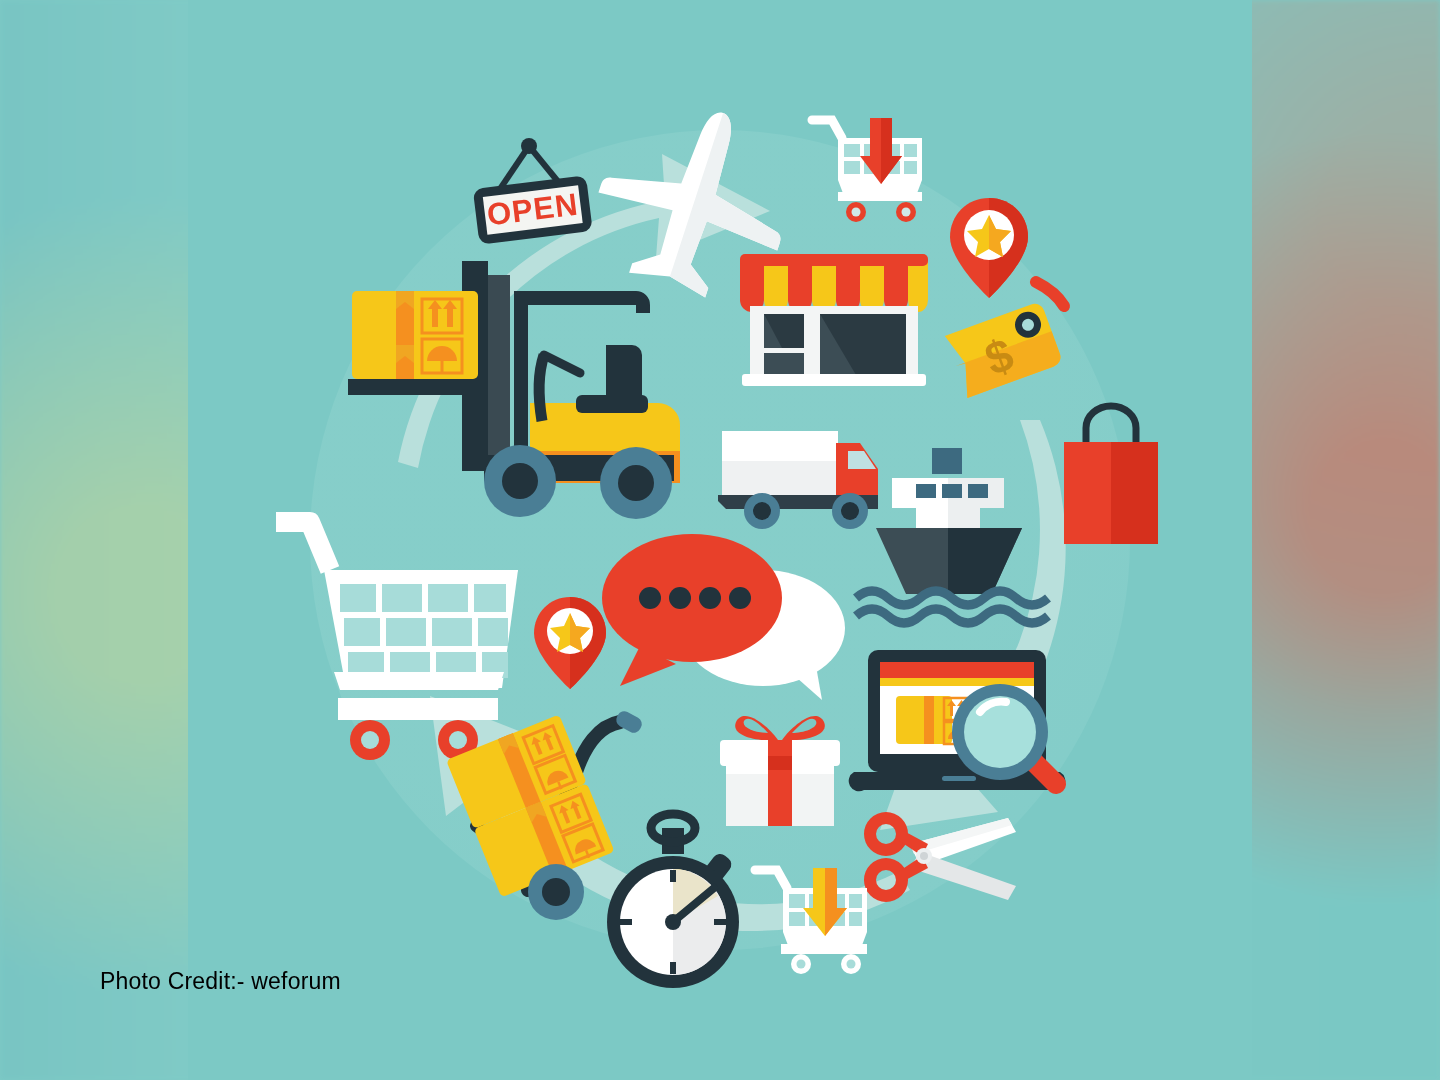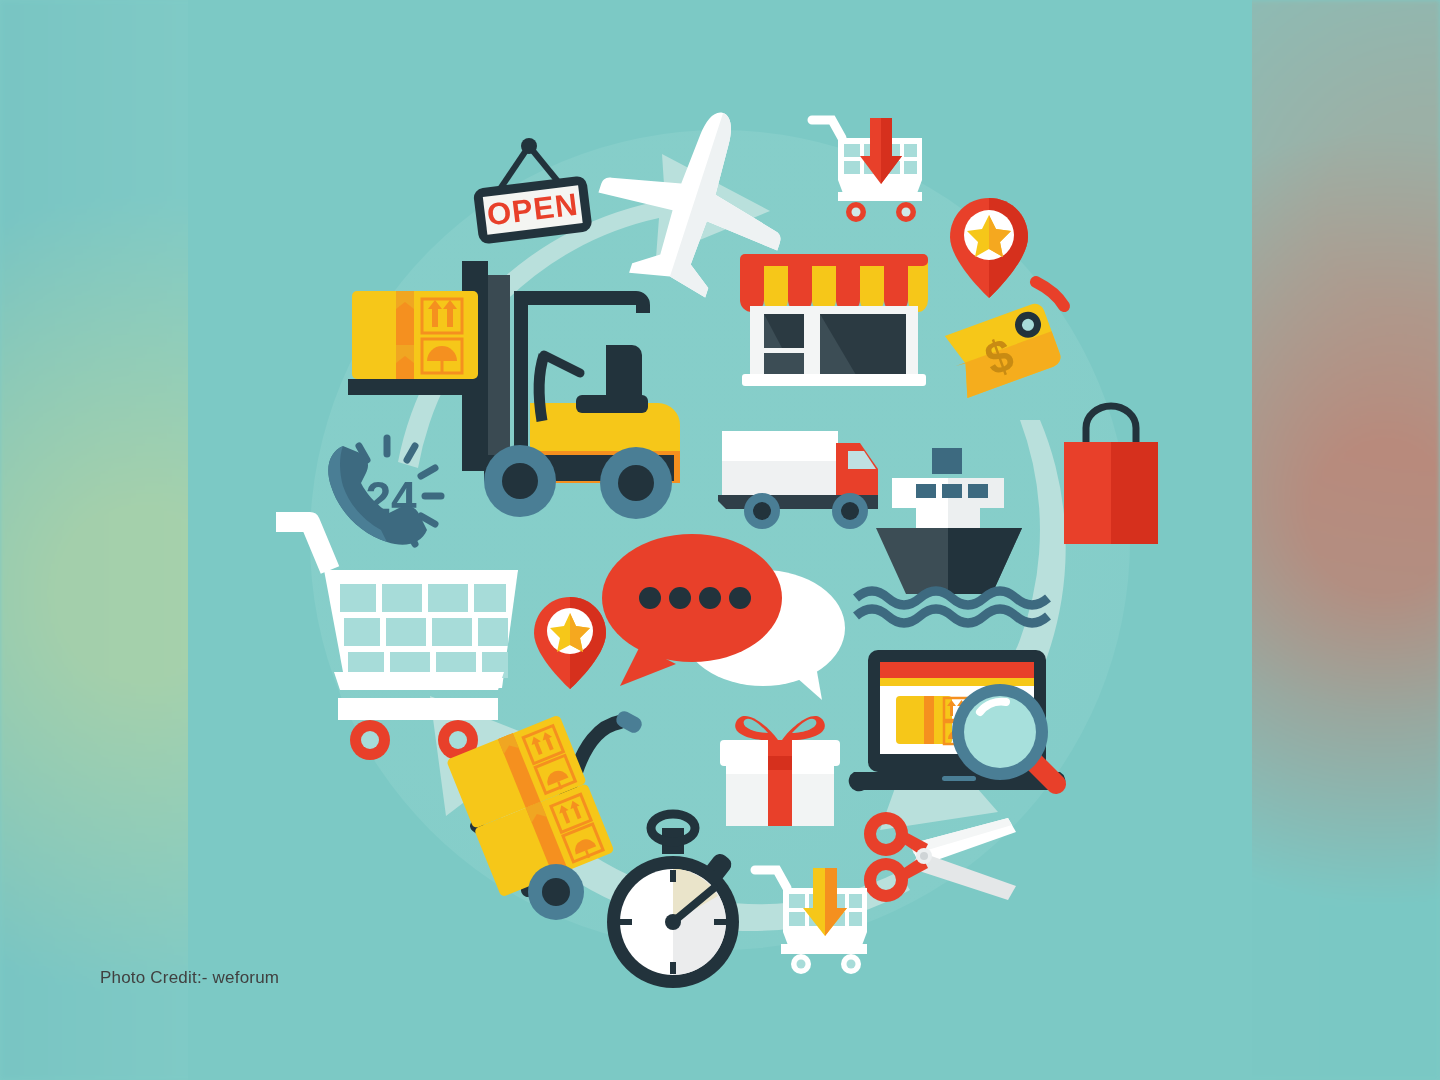--- a/index.html
+++ b/index.html
@@ -32,21 +32,21 @@
   
   .ring{position:absolute;left:50%;top:540px;transform:translate(-50%,-50%);
      width:900px;height:900px;}
   .ring svg{width:100%;height:100%;display:block;}
 
   
   .icon{position:absolute;}
   .icon svg{display:block;overflow:visible;}
 
   
-  .caption{position:absolute;left:100px;top:968px;font-size:17px;color:#404040;
+  .caption{position:absolute;left:100px;top:968px;font-size:23px;color:#000000;
     font-family:"Liberation Sans", sans-serif;letter-spacing:.2px;}
 
   .open-text{font-family:"Liberation Sans", sans-serif;font-weight:bold;}
 </style>
 </head>
 <body>
 
 <div class="stage">
 
   <div class="backdrop"></div>
@@ -224,36 +224,20 @@
         <path d="M206 100 c-6 18 -6 42 -2 66" stroke="#22333c" stroke-width="11" fill="none"></path>
         <rect x="146" y="200" width="190" height="26" fill="#22333c"></rect>
 
         <circle cx="182" cy="226" r="36" fill="#4a7e95"></circle>
           <circle cx="182" cy="226" r="18" fill="#22333c"></circle>
         <circle cx="298" cy="228" r="36" fill="#4a7e95"></circle>
           <circle cx="298" cy="228" r="18" fill="#22333c"></circle>
       </svg>
     </div>
 
-    <div class="icon" style="left:135px;top:432px;">
-      <svg width="130" height="120" viewBox="0 0 130 120">
-        <g stroke="#3d6a80" stroke-width="7" stroke-linecap="round">
-          <line x1="64" y1="6" x2="64" y2="22"></line>
-          <line x1="92" y1="14" x2="84" y2="28"></line>
-          <line x1="112" y1="36" x2="98" y2="44"></line>
-          <line x1="118" y1="64" x2="102" y2="64"></line>
-          <line x1="112" y1="92" x2="98" y2="84"></line>
-          <line x1="92" y1="112" x2="84" y2="98"></line>
-          <line x1="36" y1="14" x2="44" y2="28"></line>
-        </g>
-        <text x="68" y="82" font-size="46" font-weight="bold" fill="#3d6a80" text-anchor="middle" font-family="Liberation Sans, sans-serif">24</text>
-        <path d="M20 14 c-14 6 -18 22 -12 40 c8 26 30 48 56 56 c18 6 34 2 40 -12 l-8 -16 c-4 -8 -12 -10 -20 -6 l-10 5 c-12 -8 -22 -18 -28 -30 l5 -10 c4 -8 2 -16 -6 -20z" fill="#3d6a80"></path>
-        <path d="M20 14 c-14 6 -18 22 -12 40 c8 26 30 48 56 56 l-6 -12 c-18 -10 -32 -26 -38 -44 c-4 -14 -4 -30 0 -40z" fill="#4a7e95"></path>
-      </svg>
-    </div>
 
     <div class="icon" style="left:520px;top:415px;">
       <svg width="180" height="120" viewBox="0 0 180 120">
         <rect x="14" y="16" width="116" height="64" fill="#ffffff"></rect>
         <rect x="14" y="46" width="116" height="34" fill="#eff1f2"></rect>
         <path d="M128 28 h24 l18 26 v26 h-42z" fill="#e8402a"></path>
         <path d="M140 36 h16 l12 18 h-28z" fill="#bfe0e2"></path>
         <path d="M10 80 h160 v14 h-152 l-8 -8z" fill="#2f3f48"></path>
         <circle cx="54" cy="96" r="18" fill="#4a7e95"></circle>
           <circle cx="54" cy="96" r="9" fill="#22333c"></circle>

